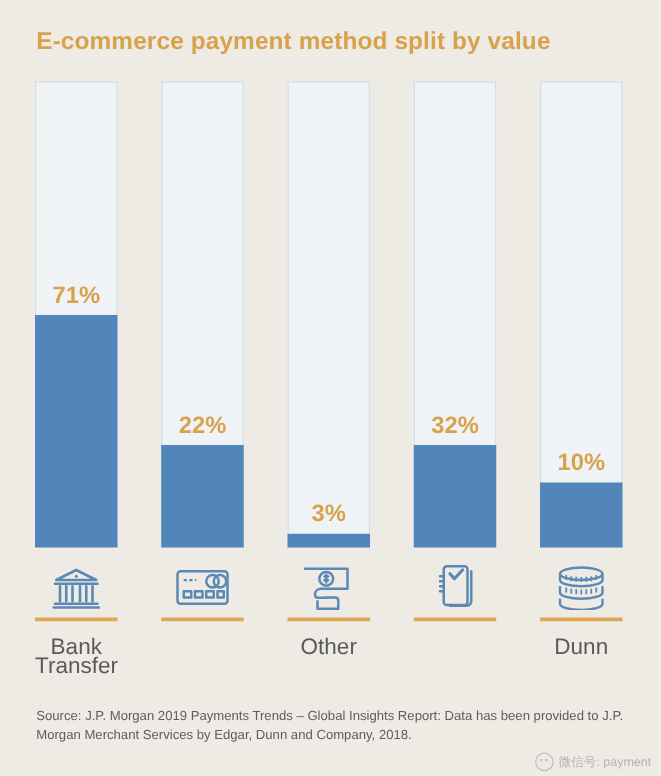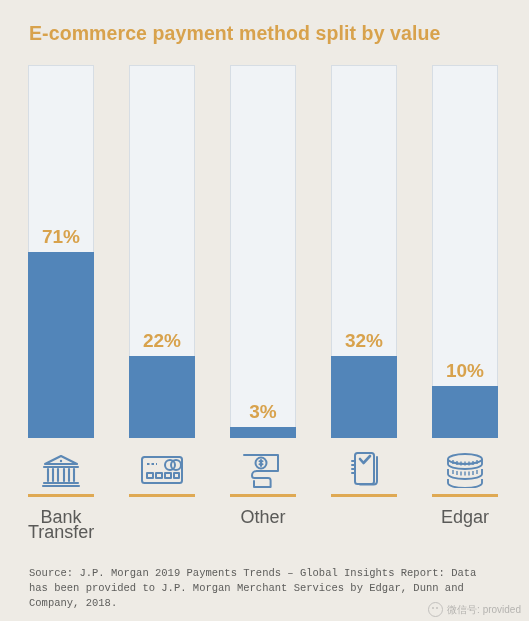--- a/index.html
+++ b/index.html
@@ -115,21 +115,20 @@
     line-height: 15px;
   }
   .source {
     position: absolute;
     left: 29px;
     top: 566px;
     width: 470px;
     font-size: 10.5px;
     line-height: 15px;
     color: #5d5d5b;
-    font-family: Liberation Mono, monospace;
   }
   .watermark {
     position: absolute;
     right: 8px;
     bottom: 4px;
     display: flex;
     align-items: center;
     gap: 4px;
     opacity: 0.45;
   }
@@ -278,23 +277,23 @@
         </svg>
       </div>
       <div class="icon-rule"></div>
     </div>
 
   </div>
 
   <div class="labels-row">
     <div class="cat-label">Bank Transfer</div>
     <div class="cat-label">Other</div>
-    <div class="cat-label">Edgar</div>
+    <div class="cat-label">Dunn</div>
   </div>
 
   <div class="source">Source: J.P. Morgan 2019 Payments Trends – Global Insights Report: Data has been provided to J.P. Morgan Merchant Services by Edgar, Dunn and Company, 2018.</div>
 
   <div class="watermark">
     <div class="wm-logo"></div>
-    <div class="wm-text">微信号: provided</div>
+    <div class="wm-text">微信号: payment</div>
   </div>
 
 </div>
 
 </body></html>

